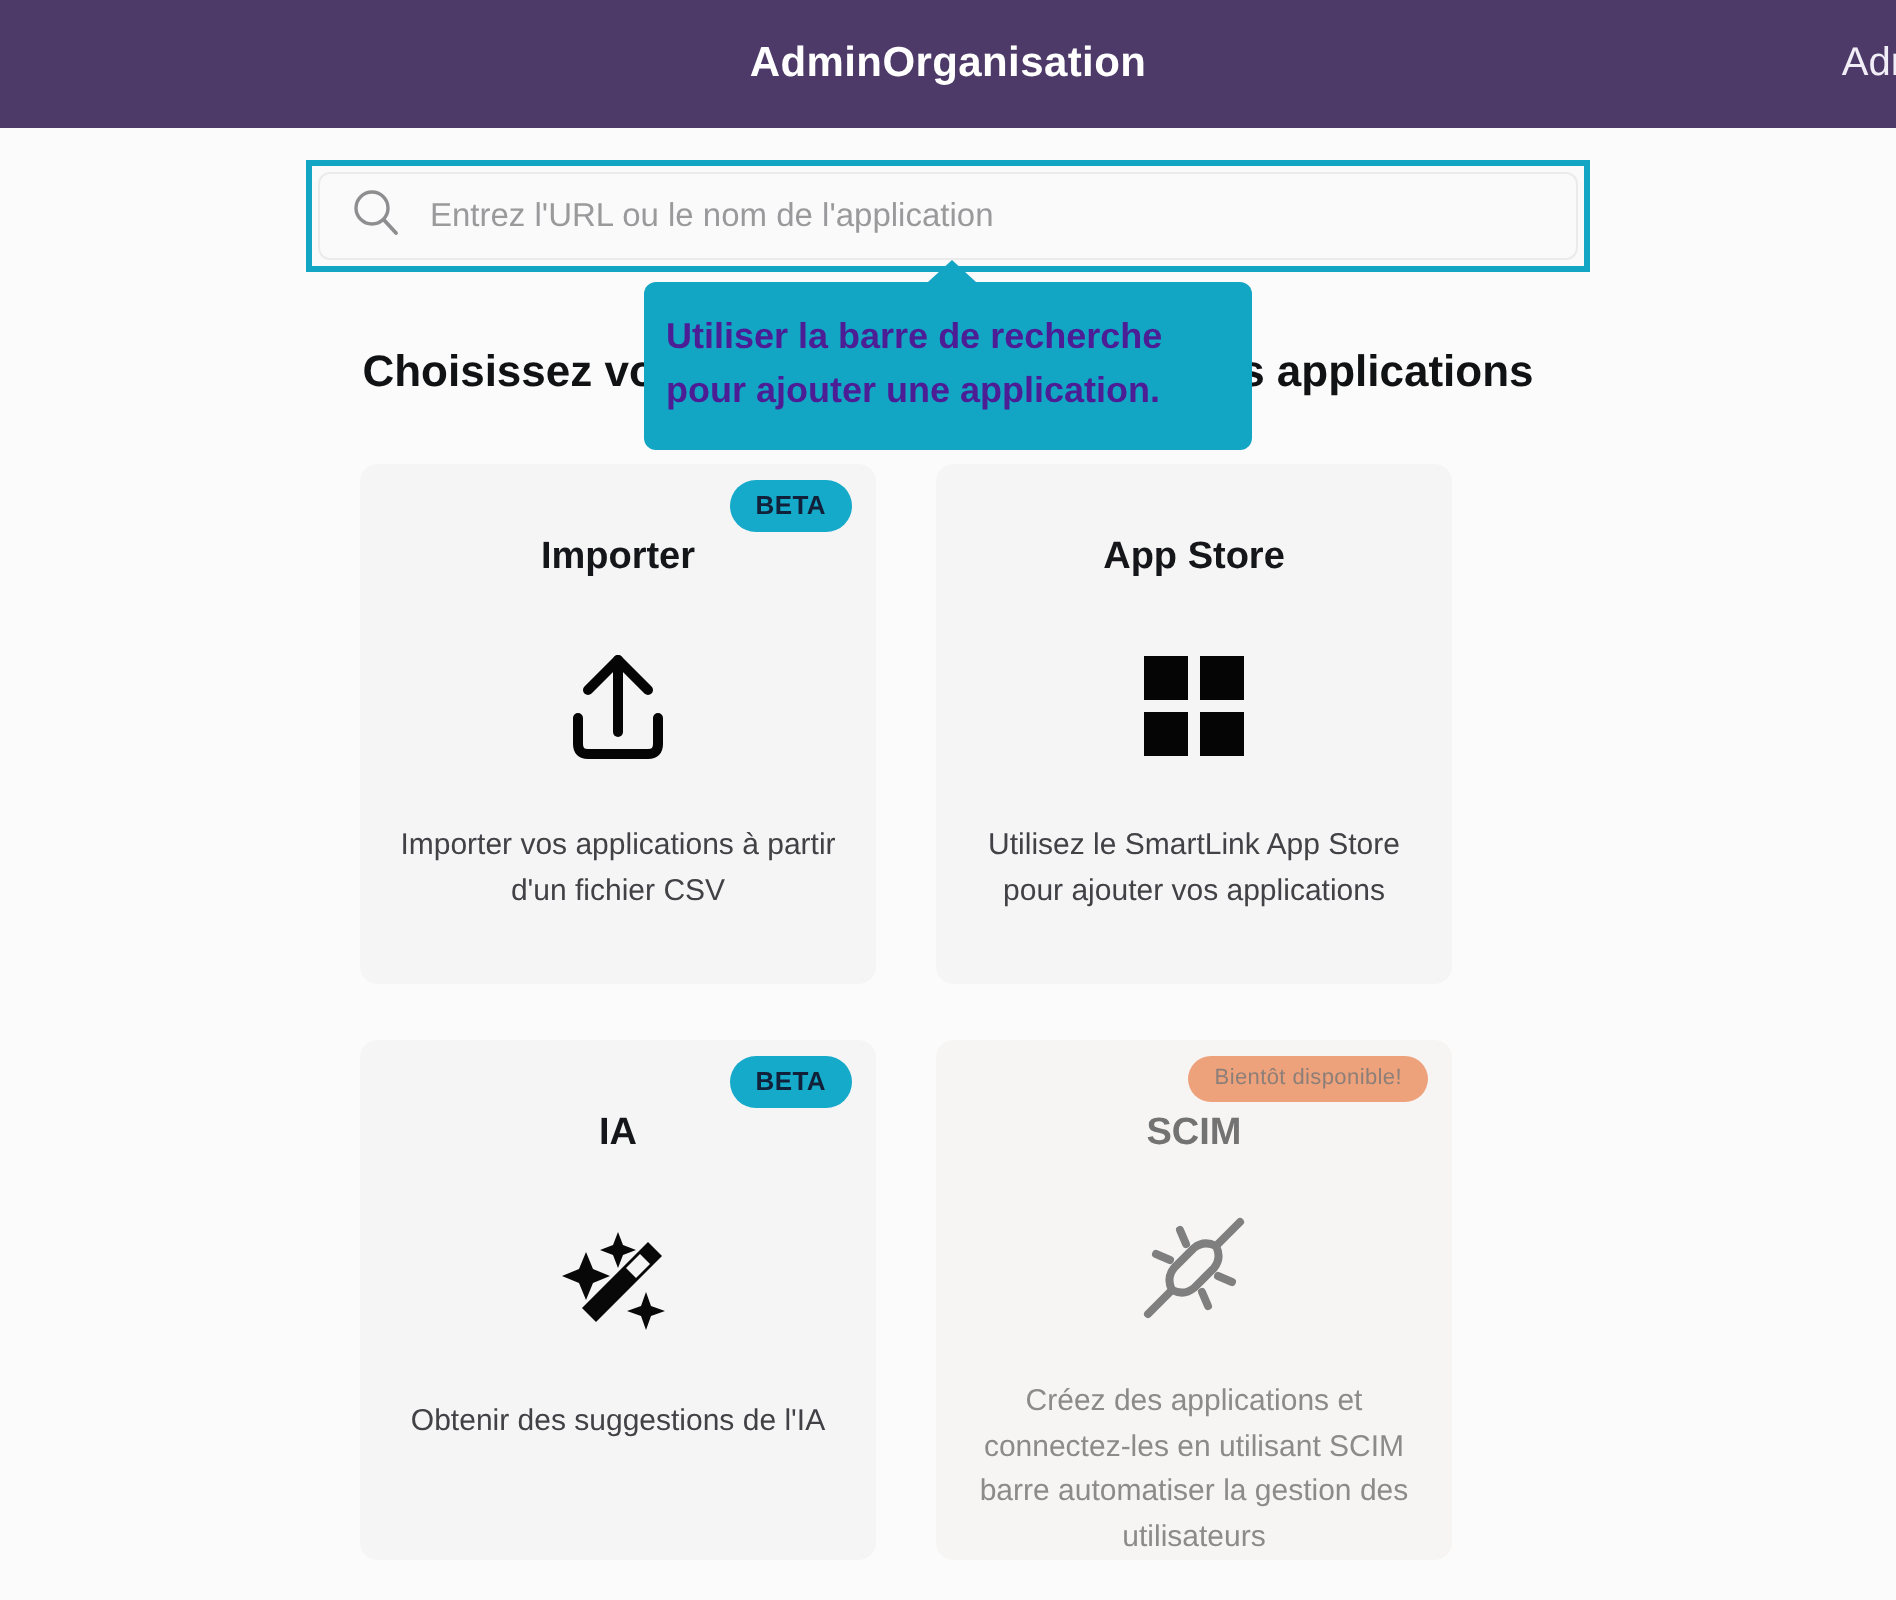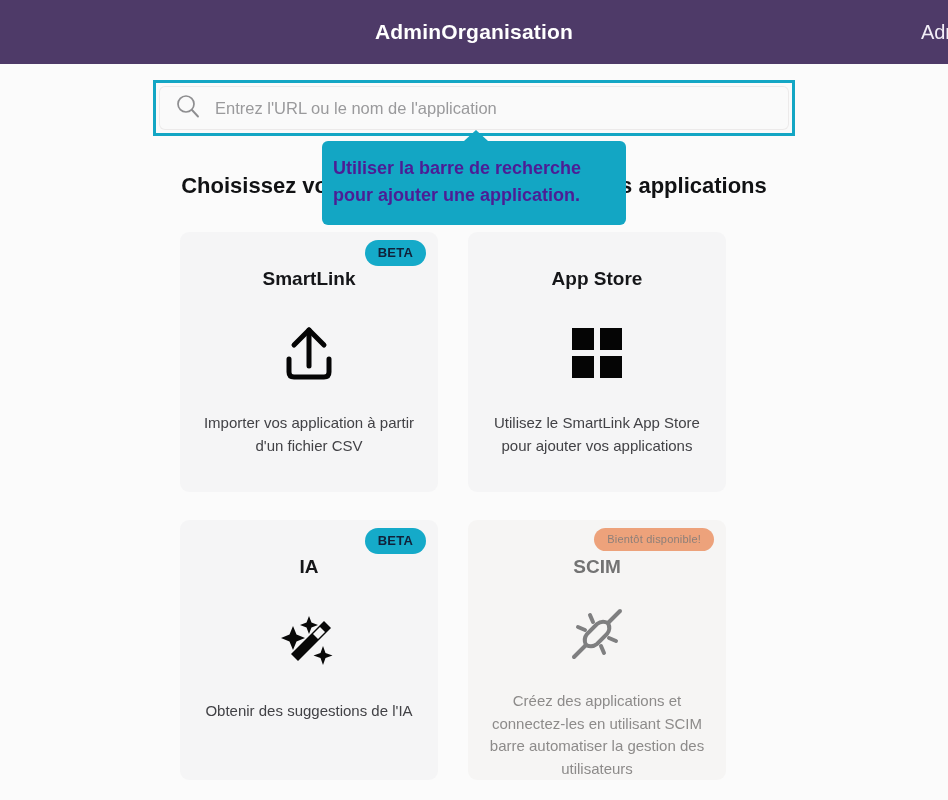--- a/index.html
+++ b/index.html
@@ -224,29 +224,29 @@
 
   <div class="tooltip">
     <div class="tooltip-arrow"></div>
     <div class="tooltip-text">Utiliser la barre de recherche pour ajouter une application.</div>
   </div>
 
   <div class="card-grid">
 
     <div class="card">
       <div class="card-badge badge-beta">BETA</div>
-      <div class="card-title">SmartLink</div>
+      <div class="card-title">Importer</div>
       <div class="card-icon">
         <svg width="62" height="62" viewBox="0 0 62 62">
           <path d="M31 8 L31 44" stroke="#050505" stroke-width="5" stroke-linecap="round"></path>
           <path d="M16 23 L31 8 L46 23" fill="none" stroke="#050505" stroke-width="5" stroke-linecap="round" stroke-linejoin="round"></path>
           <path d="M11 37 L11 50 Q11 55 16 55 L46 55 Q51 55 51 50 L51 37" fill="none" stroke="#050505" stroke-width="5" stroke-linecap="round"></path>
         </svg>
       </div>
-      <div class="card-desc">Importer vos application à partir d'un fichier CSV</div>
+      <div class="card-desc">Importer vos applications à partir d'un fichier CSV</div>
     </div>
 
     <div class="card">
       <div class="card-title">App Store</div>
       <div class="card-icon">
         <div class="grid-icon">
           <span></span>
           <span></span>
           <span></span>
           <span></span>

